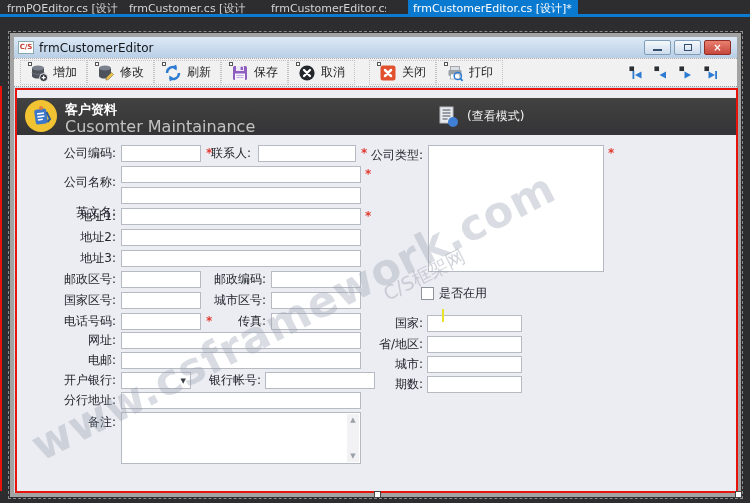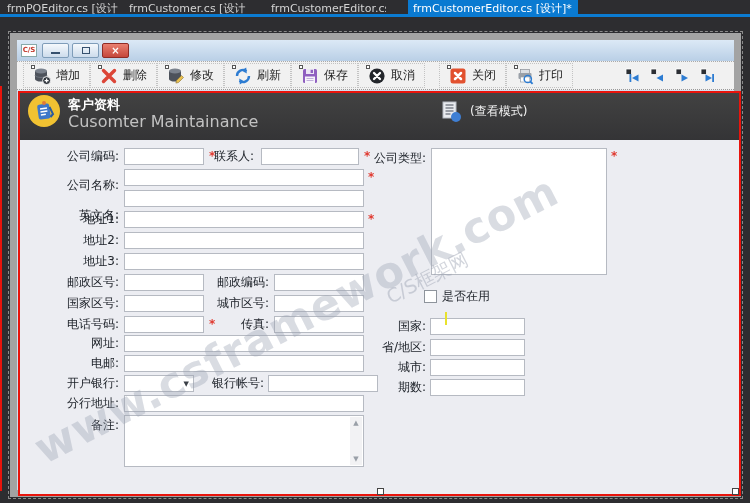--- a/index.html
+++ b/index.html
@@ -6,42 +6,42 @@
   *{box-sizing:border-box;font-family:"DejaVu Sans","Liberation Sans",sans-serif;}
   #stage{position:relative;width:750px;height:503px;background:#2d2d30;overflow:hidden;}
 
   
   .tabbar{position:absolute;left:0;top:0;width:750px;height:17px;background:#2d2d30;border-bottom:3px solid #0b7bd1;}
   .tab{position:absolute;top:0;height:17px;line-height:17px;font-size:11px;color:#d4d4d4;white-space:nowrap;padding:0 5px;overflow:hidden;}
   .tab.active{background:#0a7ad1;color:#fff;display:flex;align-items:center;gap:6px;}
   .tab.active .tabglyphs{display:flex;align-items:center;gap:5px;}
 
   
-  .window{position:absolute;left:10px;top:33px;width:731px;height:464px;background:#cfdeed;border:7px solid #a3a3a3;outline:1px dashed #8a8a8a;outline-offset:1px;padding-left:40px;}
+  .window{position:absolute;left:10px;top:33px;width:731px;height:464px;background:#cfdeed;border:4px solid #a3a3a3;outline:1px dashed #8a8a8a;outline-offset:1px;padding-left:40px;}
   .titlebar{position:absolute;left:0;top:0;right:0;height:21px;background:linear-gradient(#dce9f6,#b9cfe6);display:flex;align-items:center;padding:0 4px;}
   .appicon{width:16px;height:13px;background:#fff;border:1px solid #8aa;font-size:7px;font-weight:bold;line-height:11px;text-align:center;color:#c23a2e;margin-right:5px;}
   .wtitle{font-size:12px;color:#15171a;flex:1;}
   .wbtns{display:flex;gap:3px;margin-right:2px;}
   .wbtn{width:27px;height:15px;border:1px solid #7f9db9;border-radius:2px;background:linear-gradient(#f5f9fc,#cddcec);display:flex;align-items:center;justify-content:center;}
   .wbtn.close{background:linear-gradient(#ea8070,#c5473c);border-color:#8f2c26;color:#fff;font-size:10px;font-weight:bold;line-height:1;}
   .minbar{width:9px;height:2px;background:#35506e;margin-top:5px;}
   .maxbox{width:8px;height:7px;border:1px solid #35506e;}
 
   
   .toolbar{position:absolute;left:0;top:21px;right:0;height:29px;background:#f1f1f1;border-top:1px dotted #aaa;border-bottom:1px dotted #999;display:flex;align-items:center;padding:0 6px;}
   .tbtn{height:25px;display:flex;align-items:center;gap:5px;padding:0 9px;border:1px dotted #c3c3c3;background:transparent;font-size:12px;color:#1f1f1f;white-space:nowrap;}
   .tbtn .ic{position:relative;width:18px;height:18px;}
   .mini{position:absolute;left:-2px;top:-2px;width:4px;height:4px;background:#fff;border:1px solid #555;z-index:2;}
   .tsep{width:14px;height:1px;}
   .navgrp{margin-left:auto;margin-right:12px;display:flex;gap:7px;align-items:center;}
   .navbtn{width:18px;height:18px;display:flex;align-items:center;justify-content:center;}
 
   
   .panel{position:absolute;left:1px;top:51px;width:723px;height:405px;border:2px solid #e8140c;background:#ecedf2;overflow:hidden;}
-  .phead{position:absolute;left:0;top:0;right:0;height:47px;background:linear-gradient(#424242,#343436);}
+  .phead{position:absolute;left:0;top:8px;right:0;height:37px;background:linear-gradient(#424242,#343436);}
   .pcircle{position:absolute;left:8px;top:2px;width:32px;height:32px;border-radius:50%;background:#f1c232;display:flex;align-items:center;justify-content:center;}
   .ptitle{position:absolute;left:48px;top:3px;font-size:13px;font-weight:bold;color:#fff;}
   .psub{position:absolute;left:48px;top:19px;font-size:16px;color:#c2c2c2;}
   .modeicon{position:absolute;left:420px;top:7px;}
   .modetext{position:absolute;left:450px;top:10px;font-size:12px;color:#f2f2f2;}
 
   
   .lbl{position:absolute;font-size:12px;color:#20252c;text-align:right;white-space:nowrap;line-height:17px;z-index:1;}
   .lc{left:19px;width:80px;}
   .inp{position:absolute;background:#fff;border:1px solid #b6bac2;height:17px;z-index:1;}
@@ -86,20 +86,21 @@
       </span>
     </div>
   </div>
 
   <div class="redline"></div>
 
   <div class="window">
 
     <div class="titlebar">
       <div class="appicon"><span>C/S</span></div>
+      <div class="wtitle">frmCustomerEditor</div>
       <div class="wbtns">
         <div class="wbtn">
             <div class="minbar"></div>
           </div>
         <div class="wbtn">
             <div class="maxbox"></div>
           </div>
         <div class="wbtn close">
             <span>×</span>
           </div>
@@ -114,28 +115,20 @@
               <path d="M2 4 v8 c0 1.5 2.8 2.6 6 2.6 s6-1.1 6-2.6 V4" fill="#4d525b"></path>
               <path d="M2 8 c0 1.4 2.8 2.4 6 2.4 s6-1 6-2.4" fill="none" stroke="#767c86" stroke-width="0.8"></path>
               <ellipse cx="8" cy="4" rx="6" ry="2.4" fill="#7b828d"></ellipse>
               <circle cx="13.6" cy="13.6" r="4" fill="#2f343c" stroke="#fff" stroke-width="0.9"></circle>
               <path d="M13.6 11.6 v4 M11.6 13.6 h4" stroke="#fff" stroke-width="1.3"></path>
             </svg>
         </span>
         <span>增加</span>
       </div>
 
-      <div class="tbtn">
-        <span class="ic"><span class="mini"></span>
-          <svg width="18" height="18" viewBox="0 0 18 18">
-              <path d="M3.5 3.5 L14.5 14.5 M14.5 3.5 L3.5 14.5" stroke="#dc4537" stroke-width="3.4" stroke-linecap="round"></path>
-            </svg>
-        </span>
-        <span>删除</span>
-      </div>
 
       <div class="tbtn">
         <span class="ic"><span class="mini"></span>
           <svg width="18" height="18" viewBox="0 0 18 18">
               <path d="M2 4 v8 c0 1.5 2.8 2.6 6 2.6 s6-1.1 6-2.6 V4" fill="#4d525b"></path>
               <ellipse cx="8" cy="4" rx="6" ry="2.4" fill="#7b828d"></ellipse>
               <path d="M9.5 15.5 l5-5 2 2 -5 5 -2.6 .6z" fill="#e8c050" stroke="#8d7430" stroke-width="0.6" transform="translate(0,-2)"></path>
             </svg>
         </span>
         <span>修改</span>

